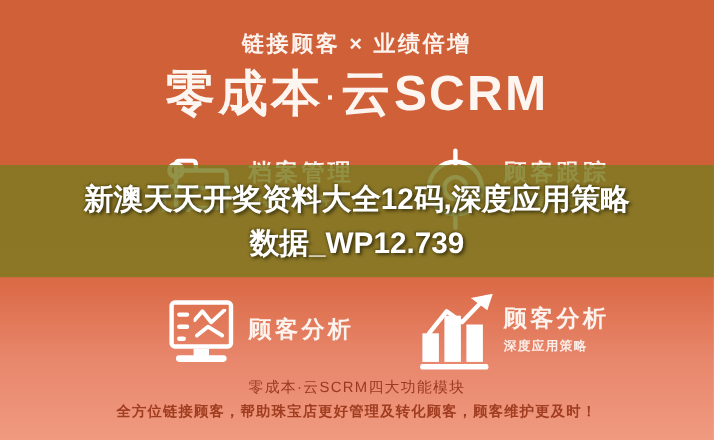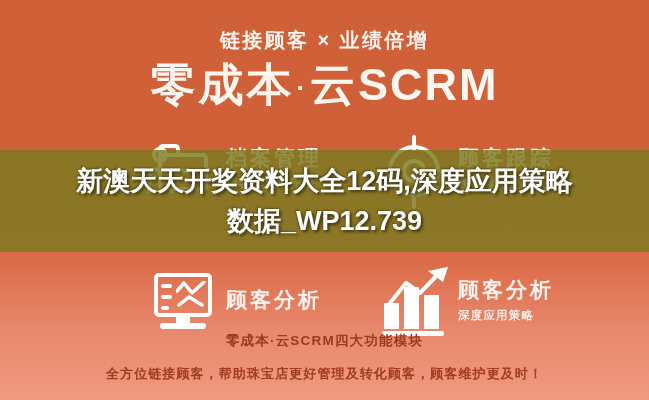--- a/index.html
+++ b/index.html
@@ -109,21 +109,21 @@
     font-size:27px;font-weight:bold;color:#ffffff;
     letter-spacing:0px;line-height:40px;white-space:nowrap;
     text-shadow:2px 2px 3px rgba(40,35,10,.75), -1px -1px 2px rgba(40,35,10,.45);
   }
 
   
   .caption{
     position:absolute;left:0;width:649px;text-align:center;
   }
   .cap-1{
-    top:332px;font-size:13.5px;font-weight:bold;color:#9a3a1e;
+    top:343px;font-size:13.5px;font-weight:normal;color:#9a3a1e;
     letter-spacing:1.2px;line-height:18px;white-space:nowrap;
   }
   .cap-2{
     top:365px;font-size:13px;font-weight:bold;color:#a03c1f;
     letter-spacing:1.1px;line-height:18px;white-space:nowrap;
   }
 </style>
 </head>
 <body>
 

